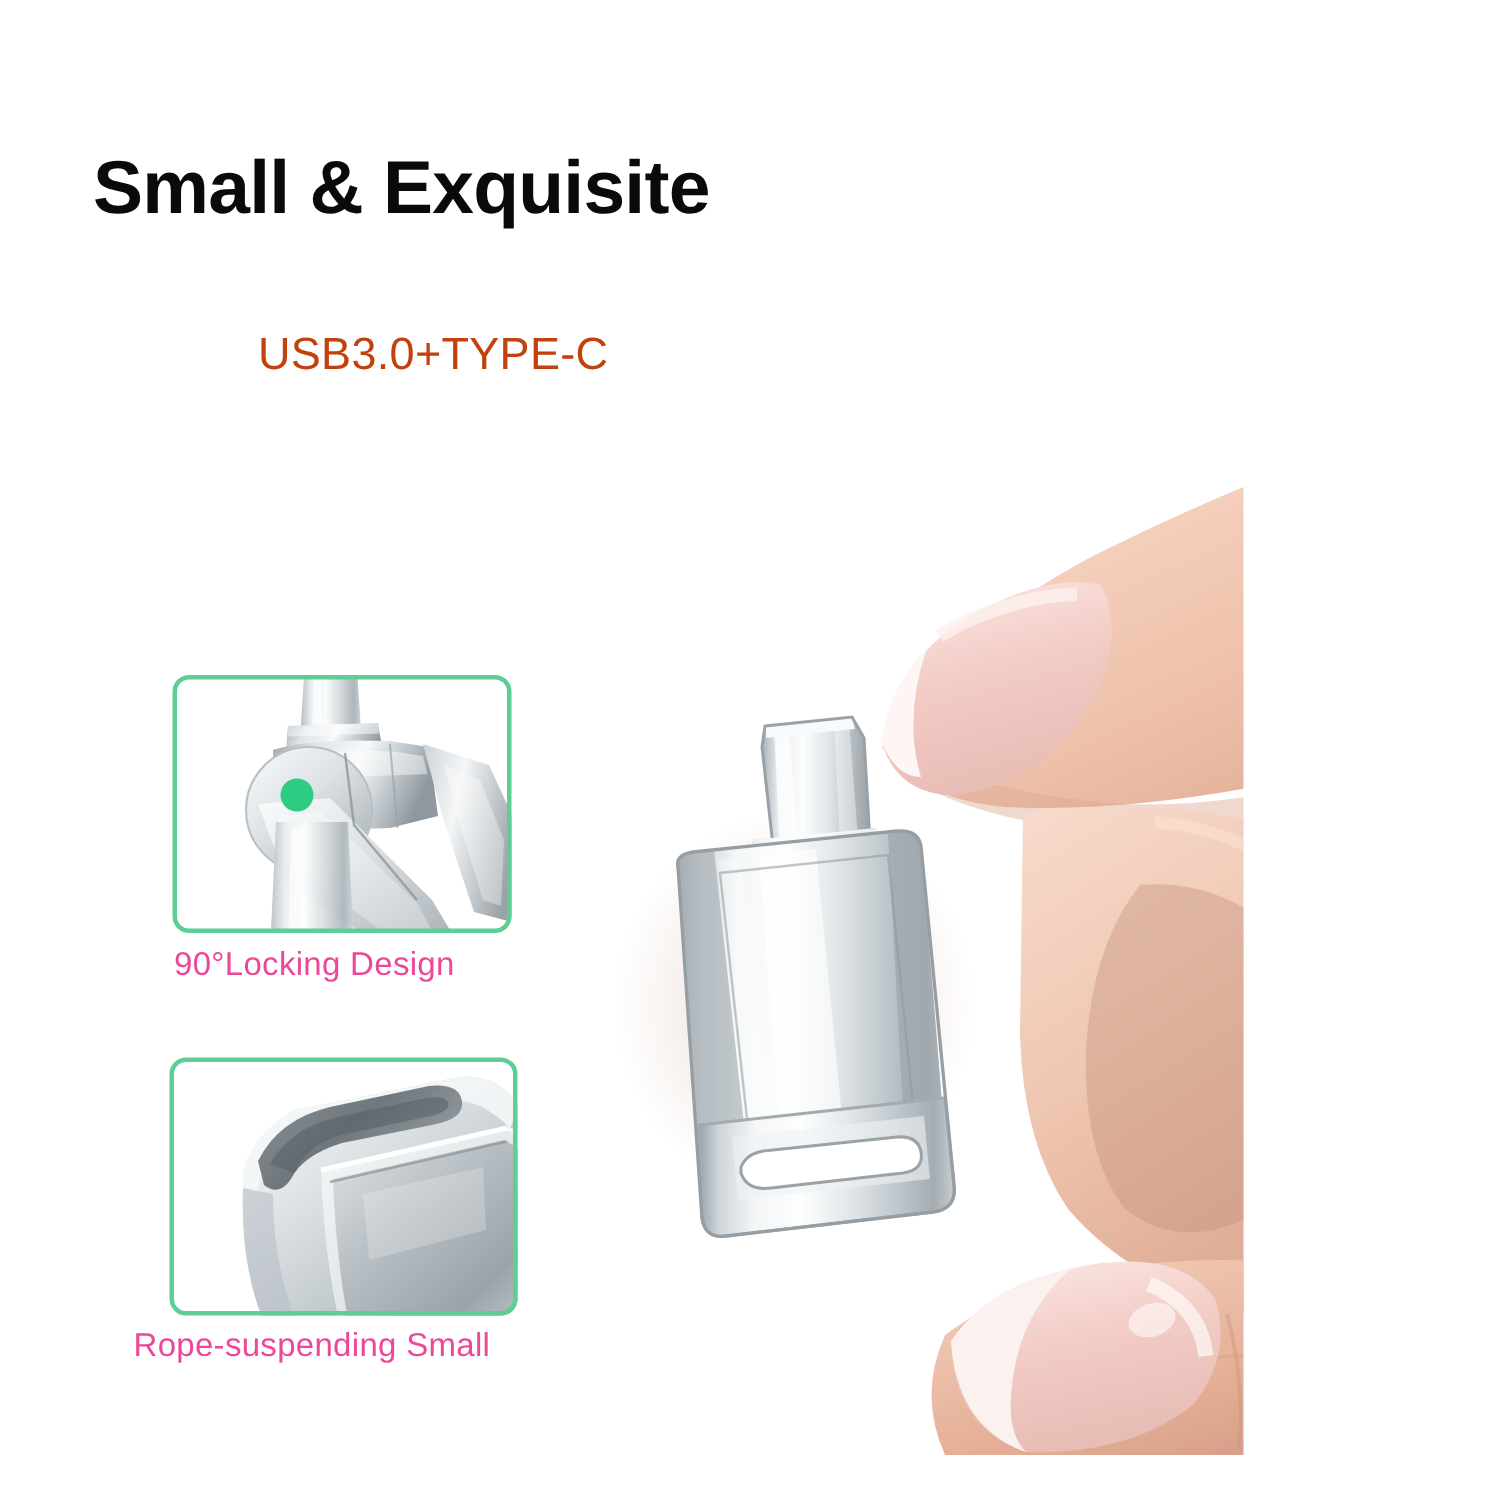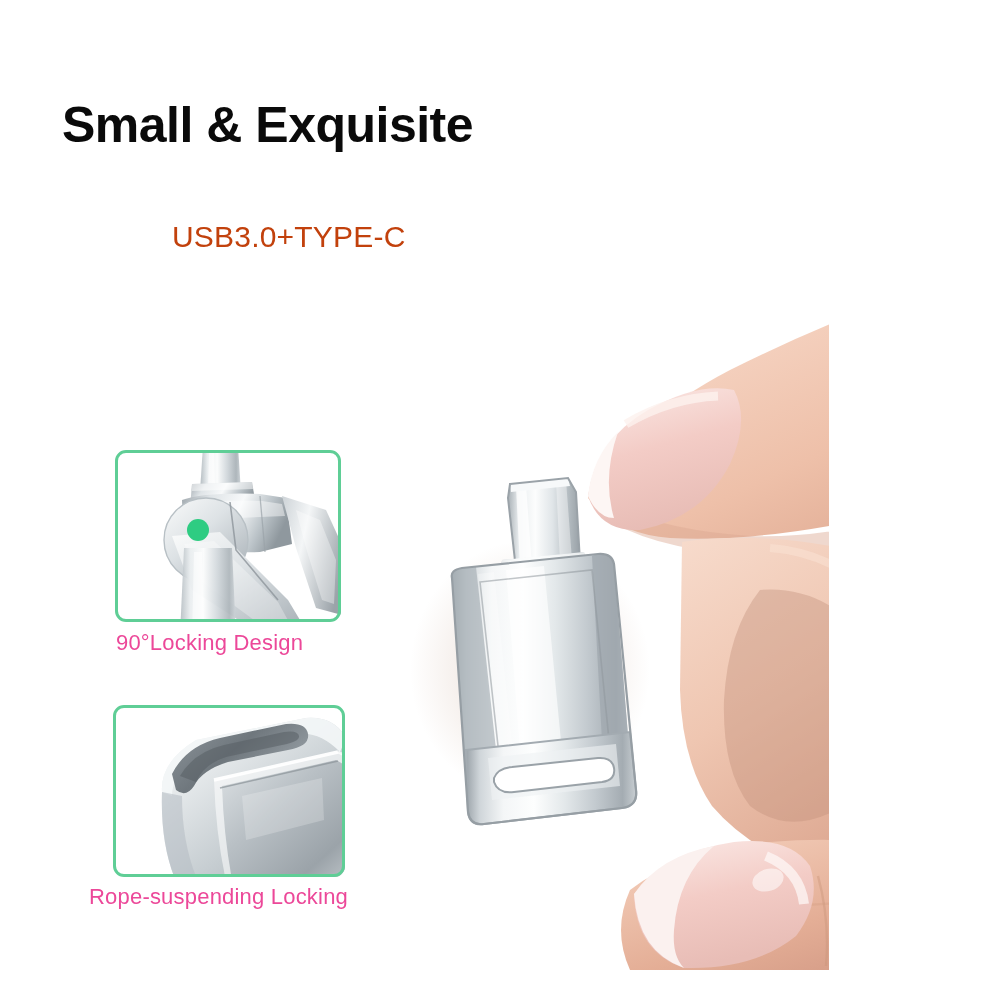--- a/index.html
+++ b/index.html
@@ -229,21 +229,21 @@
         <path d="M228 52 L244 60 L246 186" fill="none" stroke="#ffffff" stroke-width="2.6" opacity="0.75"></path>
 
         <path d="M52 92 Q50 150 70 190 L92 190 Q72 150 72 96 Z" fill="#b4bcc2" opacity="0.55"></path>
 
         <path d="M132 96 L212 78 L214 120 L136 140 Z" fill="#ffffff" opacity="0.22"></path>
       </g>
     </svg>
 
     <div class="callout-frame"></div>
 
-    <div class="callout-caption">Rope-suspending Locking</div>
+    <div class="callout-caption">Rope-suspending Small</div>
   </div>
 
   <svg class="scene" viewBox="0 0 670 740">
     <defs>
       <linearGradient id="skinA" x1="0.1" y1="0" x2="0.8" y2="1">
         <stop offset="0%" stop-color="#fbe6dc"></stop>
         <stop offset="30%" stop-color="#f5d2c0"></stop>
         <stop offset="68%" stop-color="#eec0a9"></stop>
         <stop offset="100%" stop-color="#e0ab93"></stop>
       </linearGradient>

